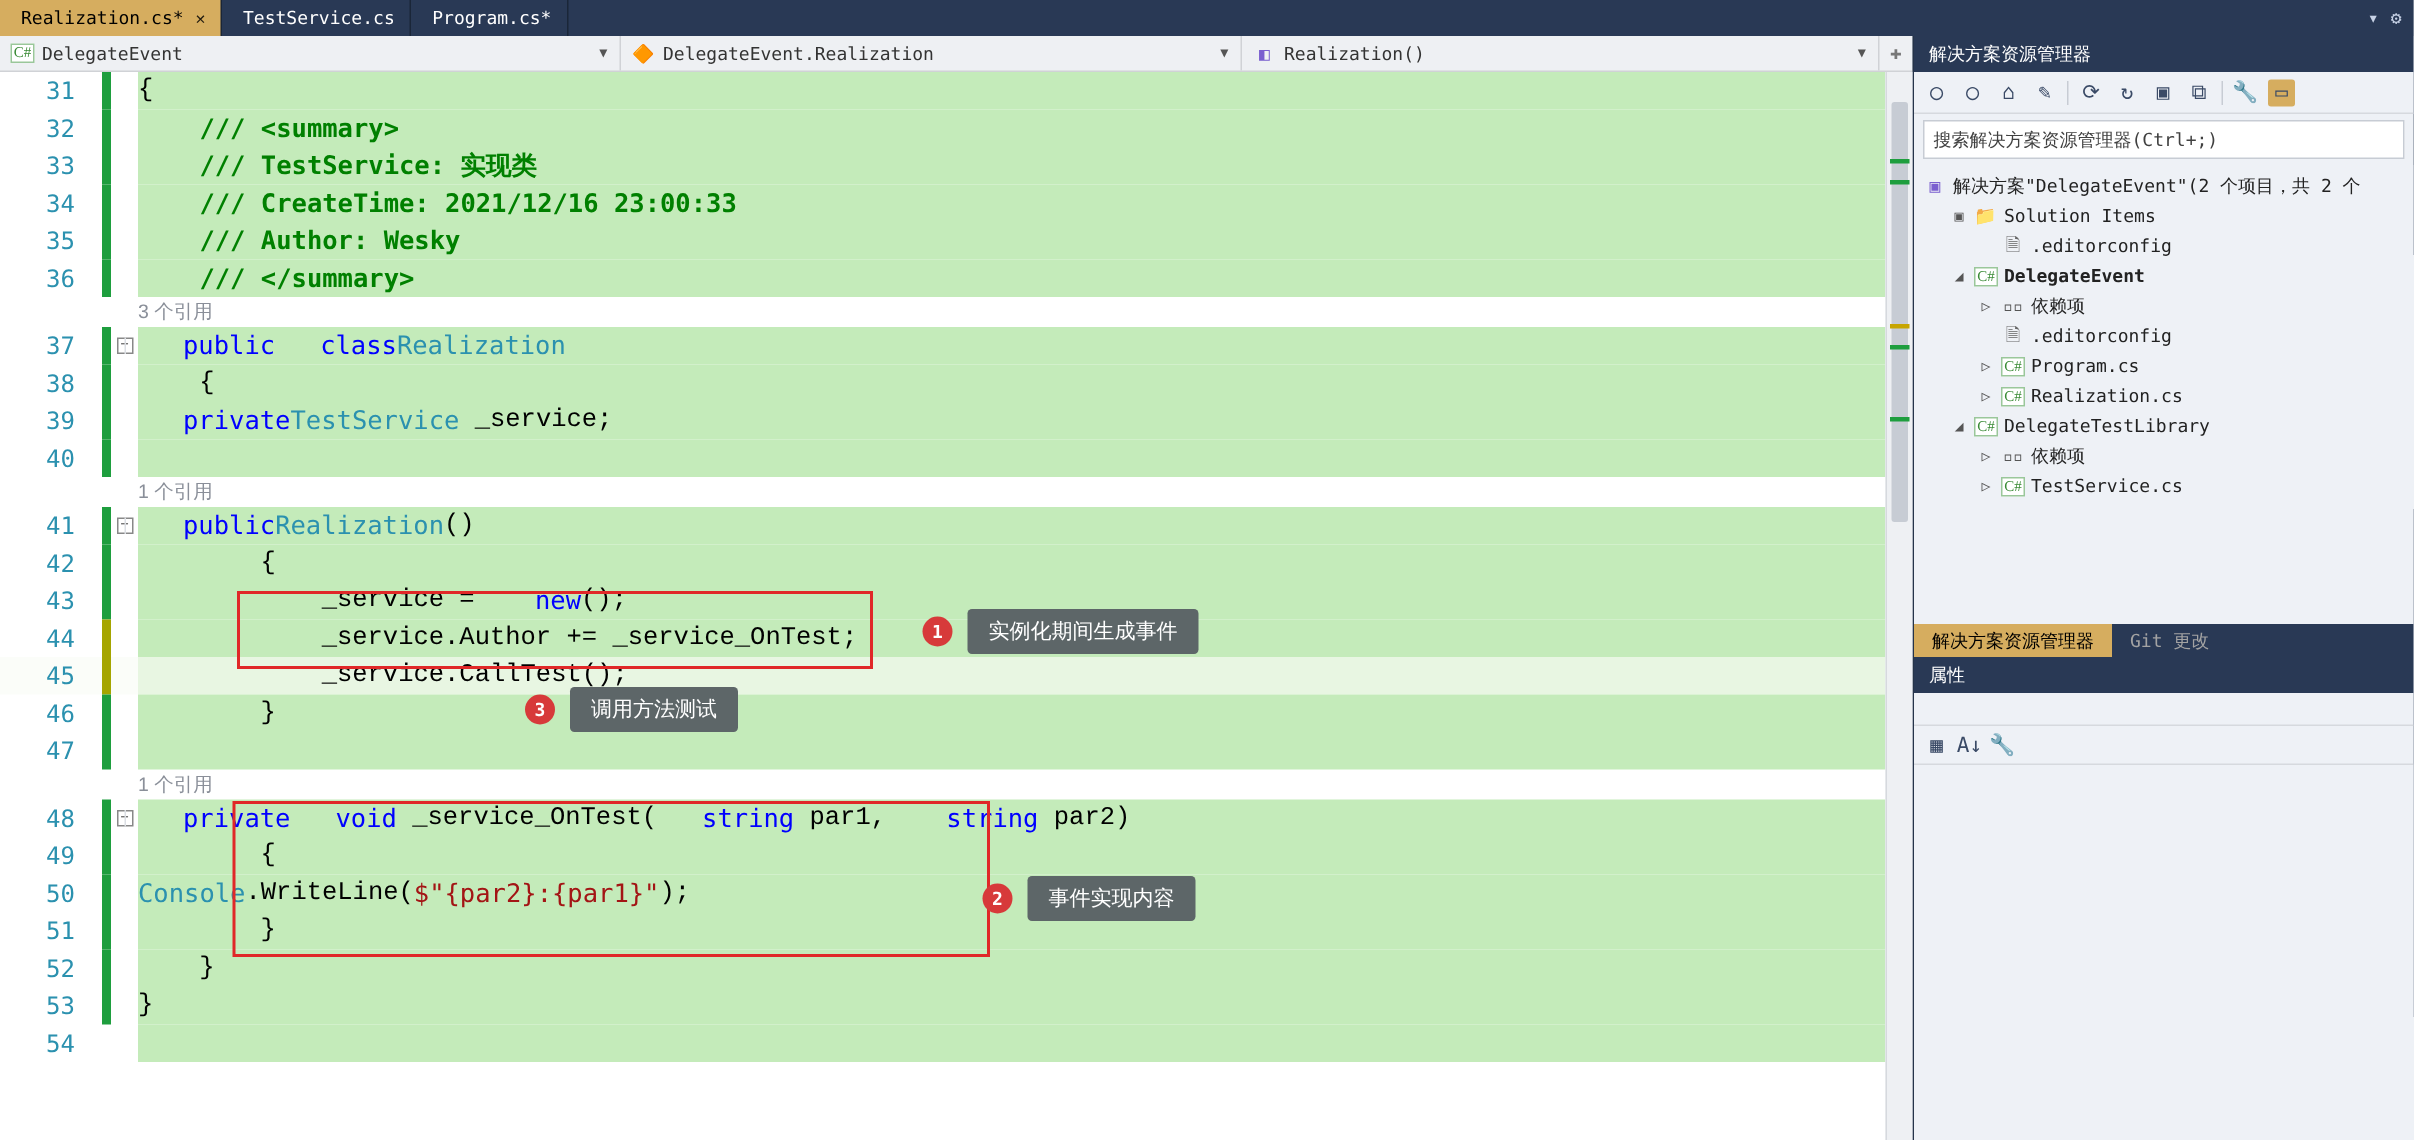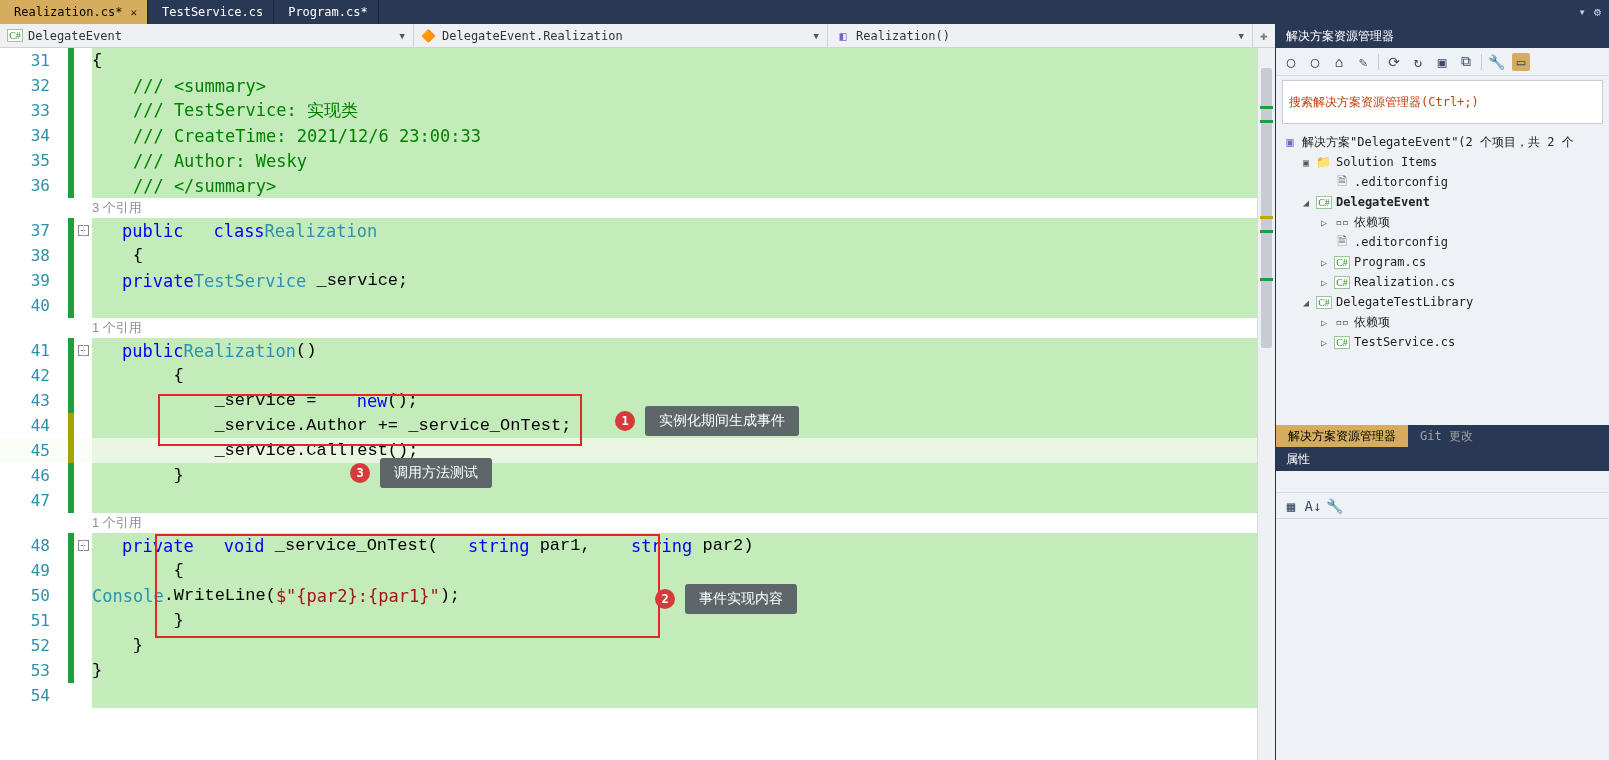--- a/index.html
+++ b/index.html
@@ -37,42 +37,42 @@
   .fold-box { width: 11px; height: 11px; border: 1px solid #888; background: #fff; display: flex; align-items: center; justify-content: center; font-size: 9px; line-height: 1; color: #555; cursor: pointer; }
   .fold-line { position: absolute; width: 1px; top: 0; bottom: 0; left: 50%; background: #dcdfe4; }
   .code { flex: 1; font-family: Consolas, "Courier New", monospace; font-size: 17px; white-space: pre; color: #000; height: 100%; display: flex; align-items: center; }
   .code-bg { background: #c4ebba; }
   .line.current .code { background: #e8f6e2; }
   .line.current { background: #fbfdf9; }
   
   .kw { color: #0000ff; margin-left: 30px; }
   .type { color: #2b91af; }
   .str { color: #a31515; }
-  .cmt { color: #008000; }
+  .cmt { color: #008000; font-weight: bold; }
   .ref { color: #8a8f99; font-size: 13px; font-family: "Microsoft YaHei", sans-serif; }
   
   .annot-red { position: absolute; border: 2px solid #e02828; pointer-events: none; }
   .callout { position: absolute; display: flex; align-items: center; gap: 10px; }
   .callout .num { width: 20px; height: 20px; border-radius: 50%; background: #d73a3a; color: #fff; display: flex; align-items: center; justify-content: center; font-size: 12px; font-weight: bold; }
   .callout .lab { background: #5d6668; color: #fff; padding: 6px 14px; border-radius: 3px; font-size: 14px; }
   
   .v-scroll { width: 18px; background: #eef0f3; position: relative; border-left: 1px solid #d6d9de; }
   .v-scroll .thumb { position: absolute; left: 3px; right: 3px; top: 20px; height: 280px; background: #c7ccd4; border-radius: 2px; }
   .v-scroll .tick { position: absolute; left: 2px; right: 2px; height: 3px; }
   .tick-g { background: #1e9e3e; }
   .tick-y { background: #c7a500; }
 
   
   .right-col { width: 334px; display: flex; flex-direction: column; background: #eef1f6; border-left: 1px solid #253349; }
   .panel-title { height: 24px; background: #293955; color: #fff; font-size: 12px; display: flex; align-items: center; padding: 0 10px; }
   .se-toolbar { height: 28px; background: #eef1f6; display: flex; align-items: center; gap: 6px; padding: 0 6px; border-bottom: 1px solid #d6d9de; }
   .tb-btn { width: 18px; height: 18px; display: flex; align-items: center; justify-content: center; color: #3a4a66; font-size: 14px; cursor: pointer; border-radius: 2px; }
   .tb-btn.active { background: #d6ad5f; }
   .tb-sep { width: 1px; height: 16px; background: #c7ccd4; }
-  .se-search { height: 44px; border: 1px solid #c7ccd4; margin: 4px 6px; background: #fff; display: flex; align-items: center; padding: 0 6px; color: #c2410c; font-size: 12px; }
+  .se-search { height: 26px; border: 1px solid #c7ccd4; margin: 4px 6px; background: #fff; display: flex; align-items: center; padding: 0 6px; color: #404040; font-size: 12px; }
   .se-tree { flex: 1; padding: 4px 2px; font-size: 12px; color: #222; background: #eef1f6; overflow: auto; }
   .node { display: flex; align-items: center; height: 20px; cursor: pointer; gap: 4px; }
   .node .tw { width: 12px; text-align: center; color: #555; font-size: 10px; }
   .node .ico { width: 16px; height: 16px; display: inline-flex; align-items: center; justify-content: center; }
   .node.bold .lbl { font-weight: bold; }
   
   .bottom-tabs { height: 22px; background: #293955; display: flex; align-items: stretch; }
   .btab { padding: 0 12px; display: flex; align-items: center; color: #a3a3a3; font-size: 12px; cursor: pointer; }
   .btab.active { background: #d6ad5f; color: #000; }
   
@@ -158,21 +158,21 @@
               <div class="fold-line"></div>
             </div>
             <div class="code code-bg"><span class="cmt">    /// TestService: 实现类</span></div>
           </div>
           <div class="line">
             <div class="lnum">34</div>
             <div class="mark-strip mark-green"></div>
             <div class="fold-col">
               <div class="fold-line"></div>
             </div>
-            <div class="code code-bg"><span class="cmt">    /// CreateTime: 2021/12/6 23:00:33</span></div>
+            <div class="code code-bg"><span class="cmt">    /// CreateTime: 2021/12/16 23:00:33</span></div>
           </div>
           <div class="line">
             <div class="lnum">35</div>
             <div class="mark-strip mark-green"></div>
             <div class="fold-col">
               <div class="fold-line"></div>
             </div>
             <div class="code code-bg"><span class="cmt">    /// Author: Wesky</span></div>
           </div>
           <div class="line">

